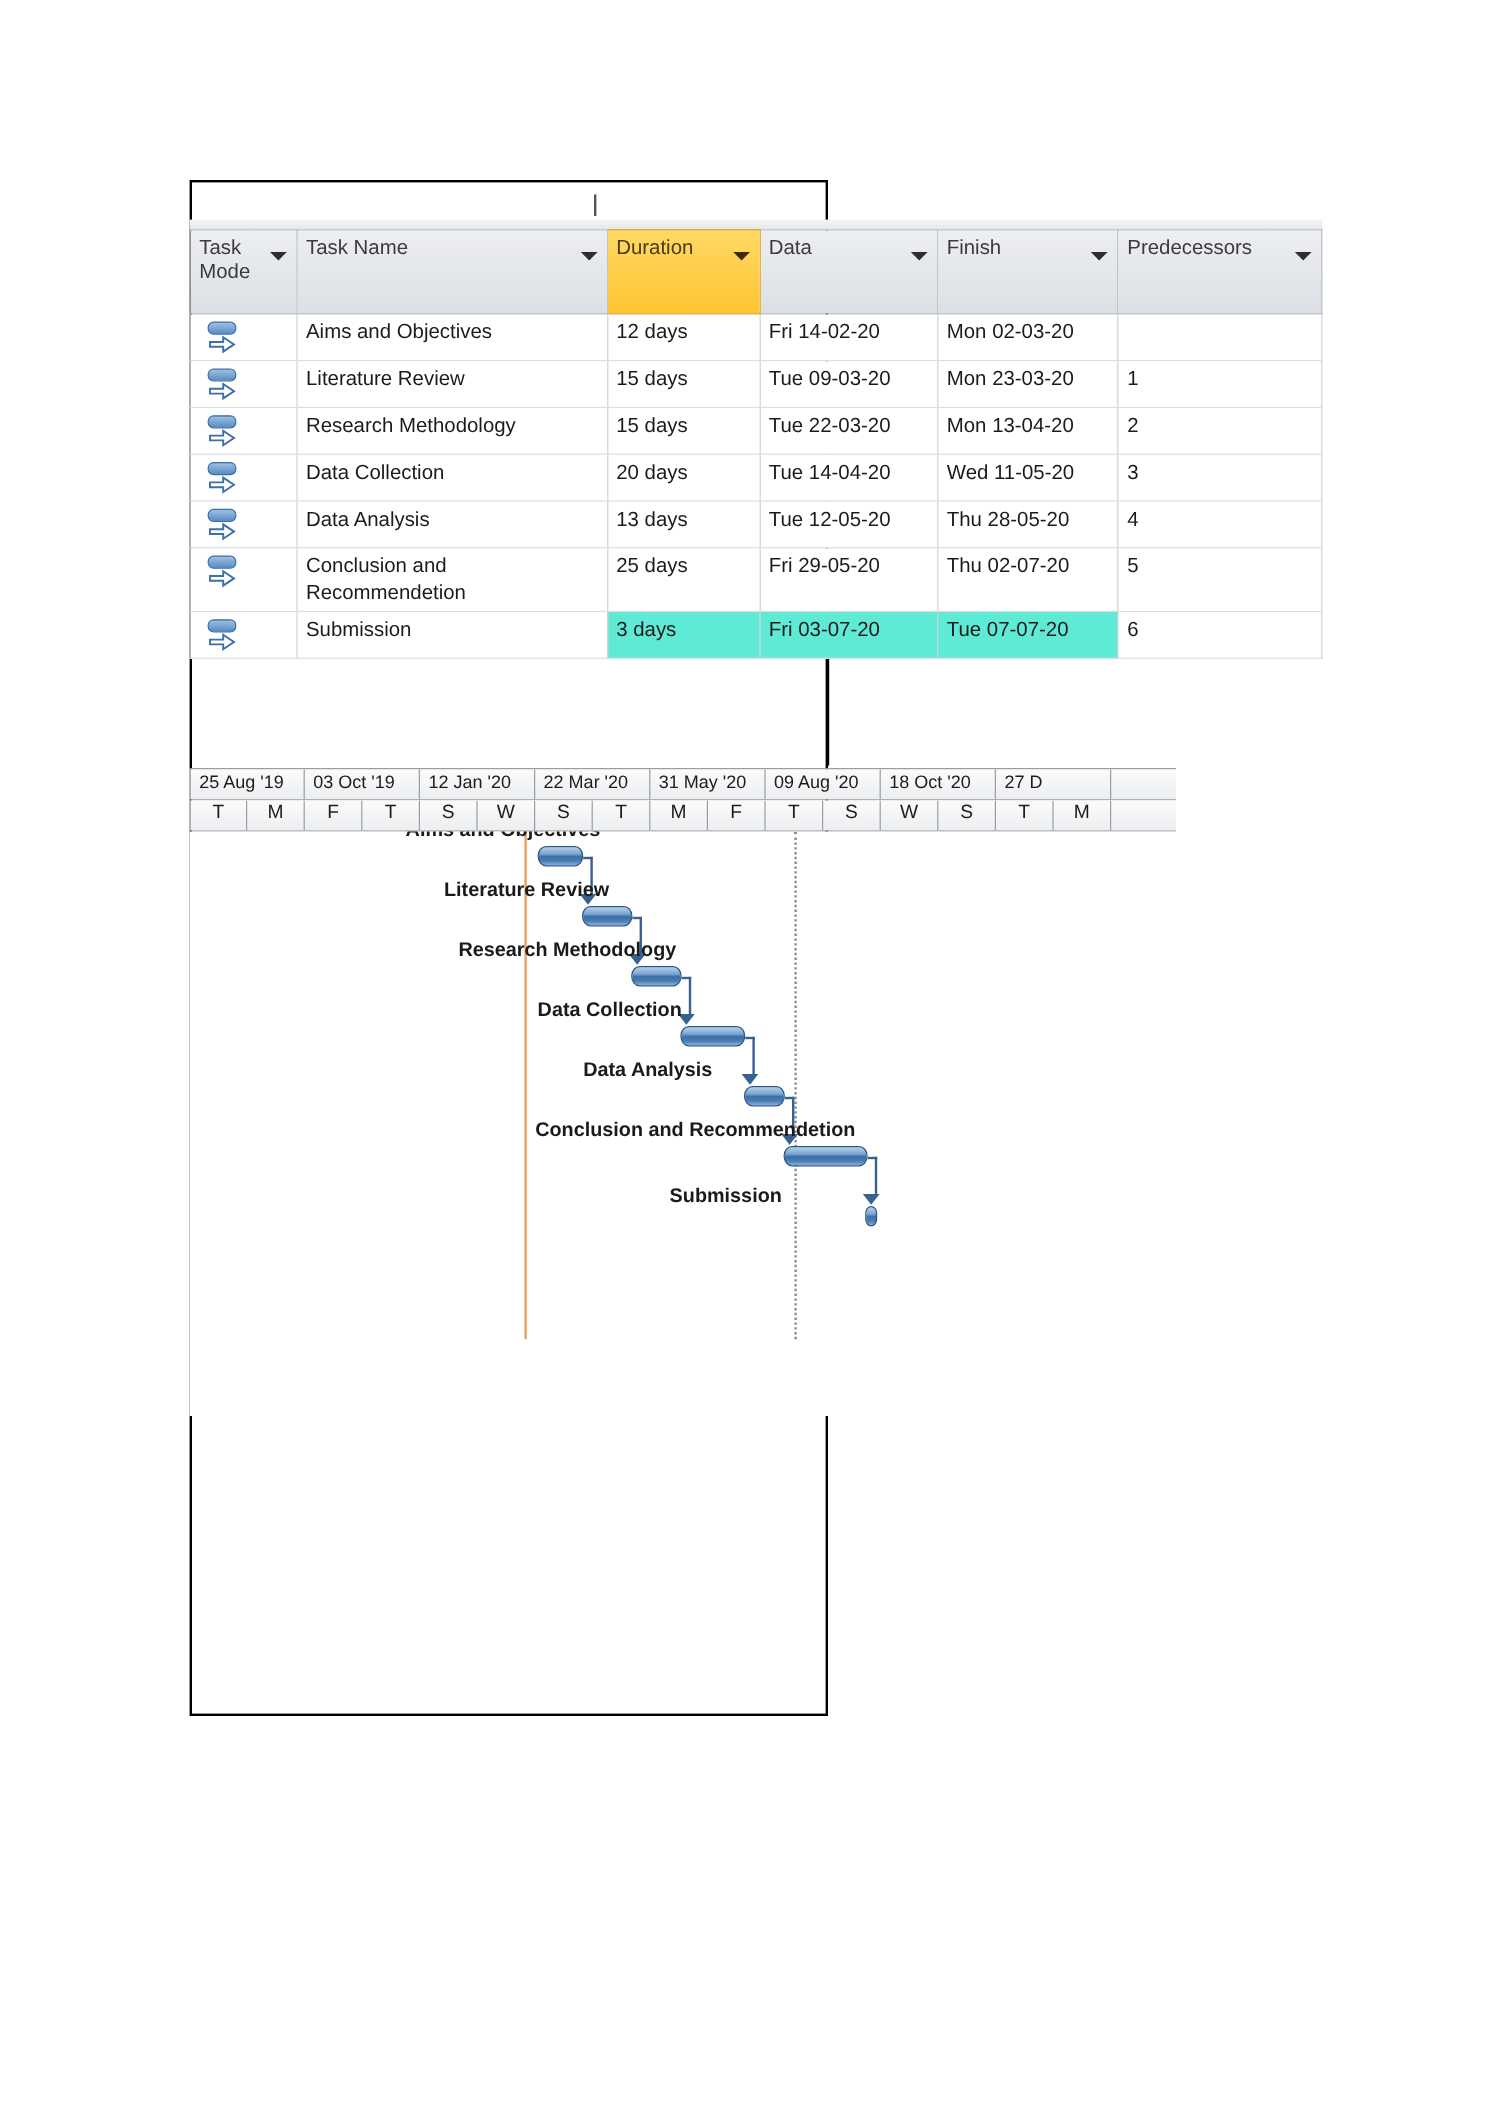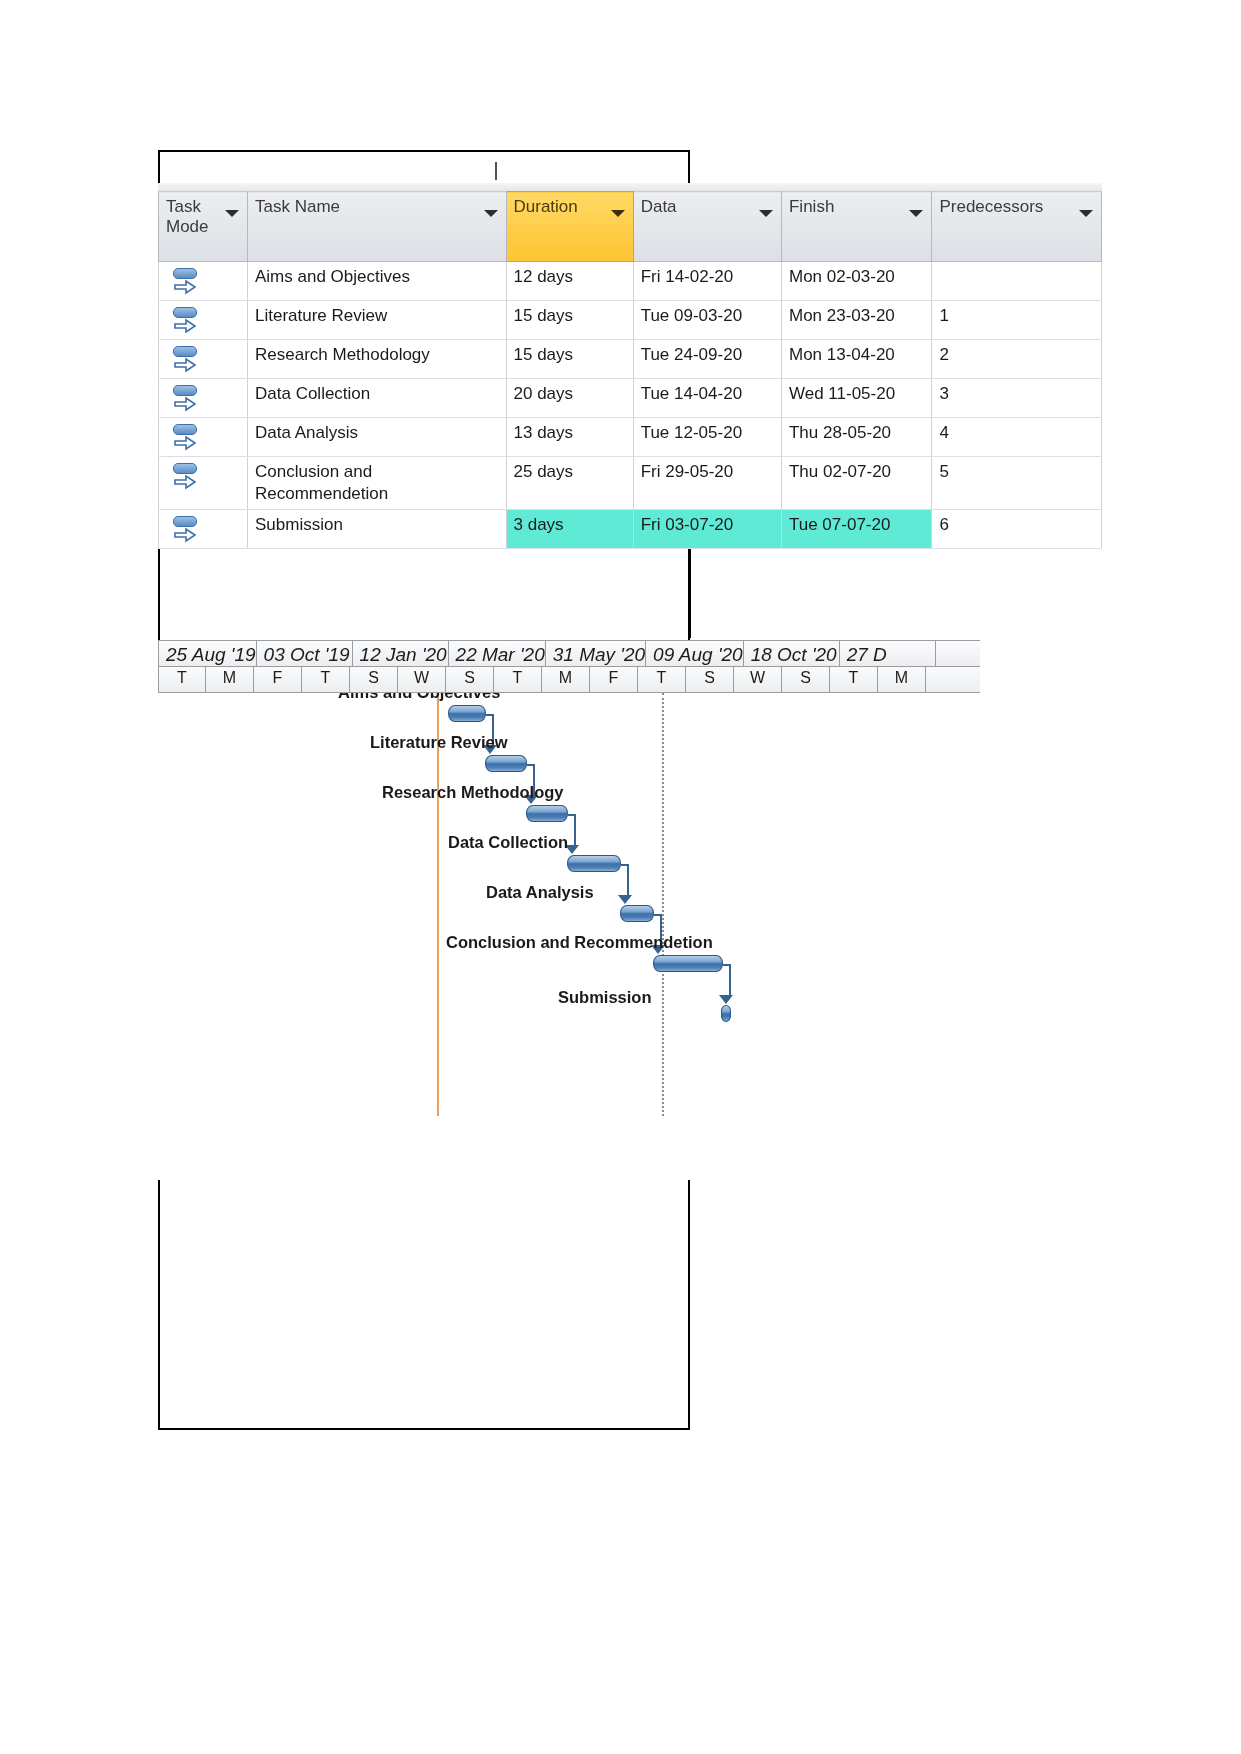--- a/index.html
+++ b/index.html
@@ -109,26 +109,25 @@
     display:flex;
     border-top:1px solid #9a9da2;
     border-bottom:1px solid #9a9da2;
     background:linear-gradient(#fbfbfc,#eceef0);
     box-sizing:border-box;
     overflow:hidden;
   }
   #ts-top .tscell{
     flex:0 0 96px;
     border-right:1px solid #9a9da2;
-    font-size:19px;
+    font-size:15px;
     color:#1c1c1c;
     padding:3px 0 0 7px;
     box-sizing:border-box;
     white-space:nowrap;
-    font-style:italic;
   }
   #ts-top .tscell:first-child{border-left:1px solid #9a9da2;}
   #ts-bot{
     position:absolute;left:0;top:27px;width:822px;height:26px;
     display:flex;
     border-bottom:1px solid #9a9da2;
     background:linear-gradient(#fbfbfc,#eceef0);
     box-sizing:border-box;
     overflow:hidden;
   }
@@ -263,21 +262,21 @@
           <td class="mode">
             <div class="tmicon">
               <div class="bar"></div>
               <svg width="24" height="17" viewBox="0 0 24 17">
                 <path d="M1 6 H12 V2 L21 8 L12 14 V10 H1 Z" fill="#ffffff" stroke="#3f6fa8" stroke-width="1.6"></path>
               </svg>
             </div>
           </td>
           <td class="taskname">Research Methodology</td>
           <td class="dur">15 days</td>
-          <td class="st">Tue 24-09-20</td>
+          <td class="st">Tue 22-03-20</td>
           <td class="fi">Mon 13-04-20</td>
           <td class="pred">2</td>
         </tr>
         <tr>
           <td class="mode">
             <div class="tmicon">
               <div class="bar"></div>
               <svg width="24" height="17" viewBox="0 0 24 17">
                 <path d="M1 6 H12 V2 L21 8 L12 14 V10 H1 Z" fill="#ffffff" stroke="#3f6fa8" stroke-width="1.6"></path>
               </svg>

